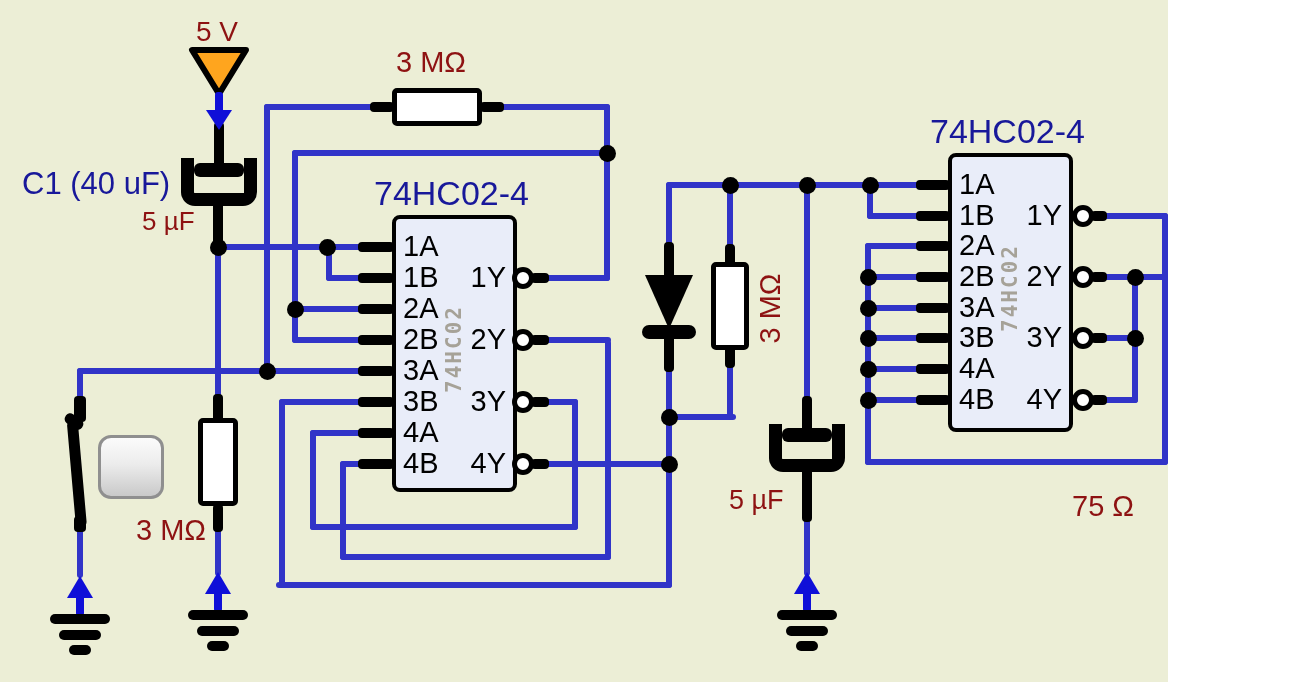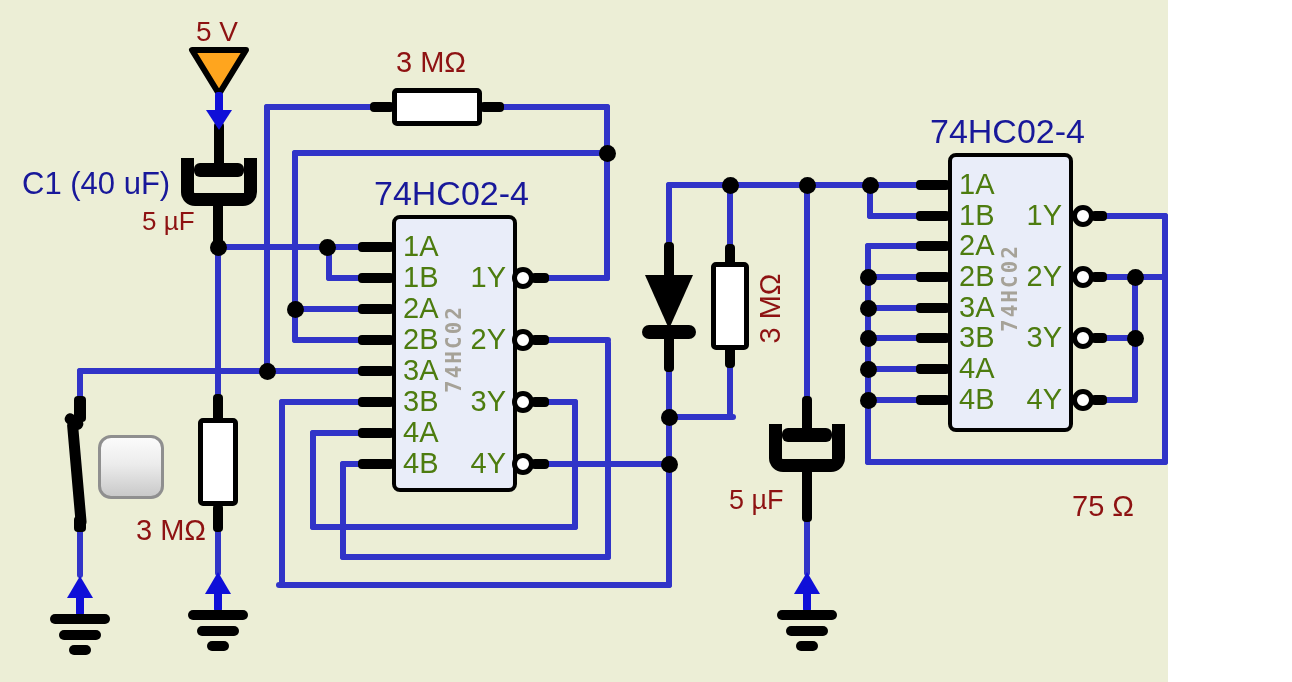--- a/index.html
+++ b/index.html
@@ -10,21 +10,21 @@
   .sh,.sv{position:absolute;background:#000;border-radius:4px;}
   .dot{position:absolute;width:17px;height:17px;background:#000;border-radius:50%;}
   .pin-circle{position:absolute;width:22px;height:22px;box-sizing:border-box;
               border:5px solid #000;background:#fff;border-radius:50%;}
   .res{position:absolute;background:#fff;border:5px solid #000;border-radius:5px;box-sizing:border-box;}
   .chip{position:absolute;background:#E9EDF9;border:4px solid #000;border-radius:8px;box-sizing:border-box;}
   .lbl{position:absolute;white-space:nowrap;}
   .red{color:#8E1212;font-size:29px;}
   .blue{color:#18189A;font-size:31px;}
   .chip-title{color:#18189A;font-size:34px;}
-  .pin-lbl{position:absolute;font-size:29px;color:#4d7c0f;white-space:nowrap;}
+  .pin-lbl{position:absolute;font-size:29px;color:#000000;white-space:nowrap;}
   .pin-lbl.r{text-align:right;width:60px;}
   .inner-lbl{position:absolute;width:120px;text-align:center;transform:rotate(-90deg);
              font-family:"DejaVu Sans Mono",monospace;font-weight:bold;font-size:21px;
              letter-spacing:2px;color:#A6A298;}
   .tri-down{position:absolute;width:0;height:0;border-left:13px solid transparent;
             border-right:13px solid transparent;border-top:20px solid #0F0FD8;}
   .tri-up{position:absolute;width:0;height:0;border-left:13px solid transparent;
           border-right:13px solid transparent;border-bottom:22px solid #0F0FD8;}
   .stem{position:absolute;background:#0F0FD8;border-radius:3px;}
   .gnd-bar{position:absolute;background:#000;border-radius:5px;}

